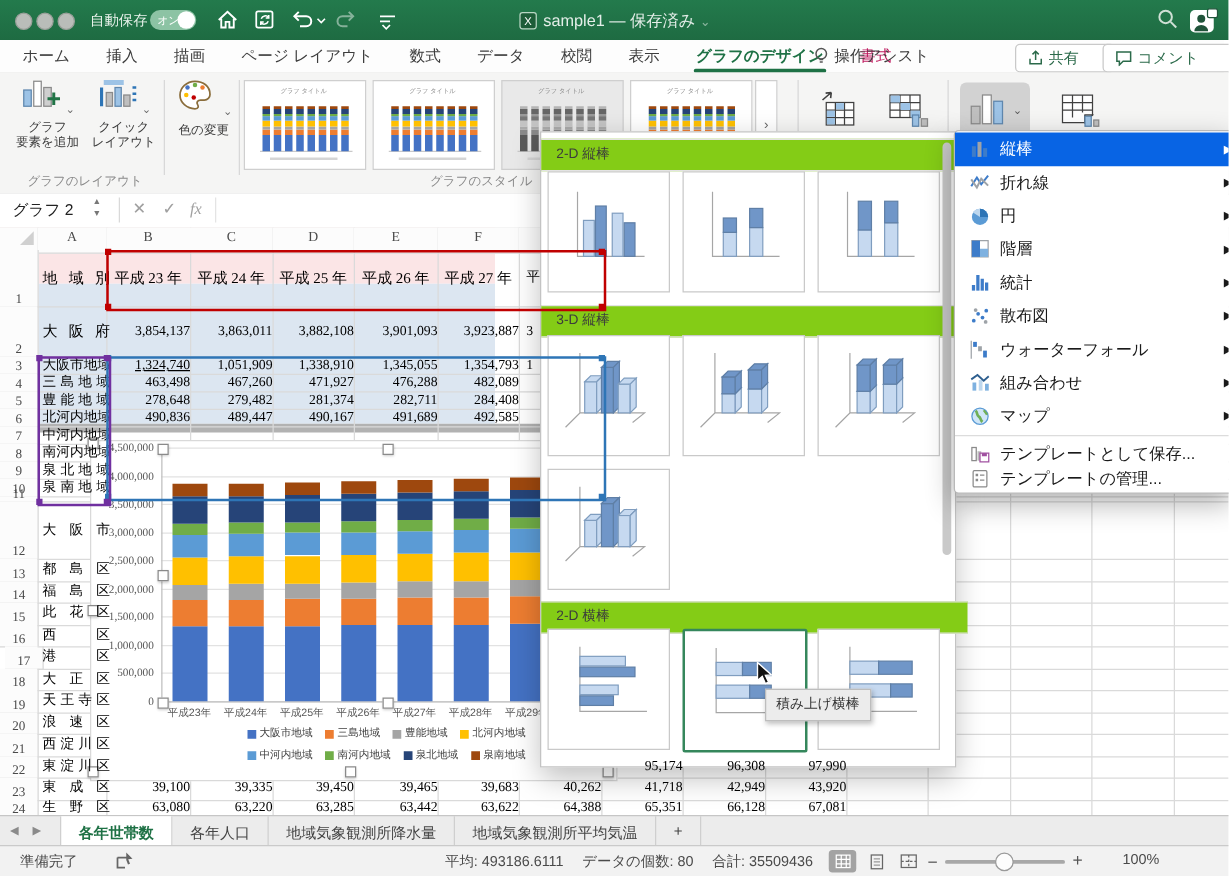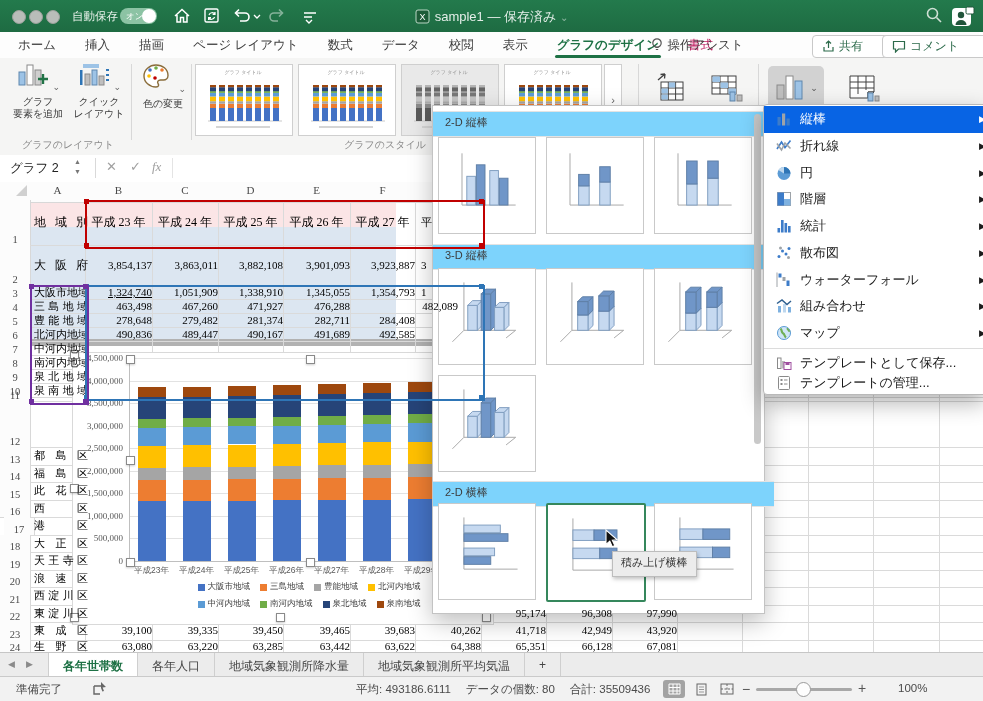--- a/index.html
+++ b/index.html
@@ -57,21 +57,21 @@
   .ytick{position:absolute;right:370px;font-family:"Liberation Serif","DejaVu Serif",serif;font-size:9px;color:#595959;text-align:right;width:46px;}
   .xtick{position:absolute;font-size:8.5px;color:#595959;text-align:center;width:45px;font-family:"Liberation Sans",sans-serif;}
   .chart-gline{position:absolute;height:1px;background:#e2e2e2;}
   .bar-seg{position:absolute;}
   .legend-row{position:absolute;left:46px;width:380px;display:flex;justify-content:center;gap:10px;font-size:8.5px;color:#404040;}
   .legend-item{display:flex;align-items:center;gap:3px;white-space:nowrap;}
   .legend-swatch{width:7px;height:7px;display:inline-block;}
   
   #typePanel{position:absolute;left:432px;top:105px;width:331px;height:507px;background:#fff;
     border:1px solid #c3c3c3;box-shadow:0 8px 22px rgba(0,0,0,.25);}
-  .sec-head{position:absolute;left:0;width:329px;height:21px;background:#7dd3fc;border-top:1px solid #e3e3e3;
+  .sec-head{position:absolute;left:0;width:329px;height:21px;background:#84cc16;border-top:1px solid #e3e3e3;
     border-bottom:1px solid #e3e3e3;font-size:11px;color:#3c3c3c;padding:3px 0 0 12px;}
   .thumb{position:absolute;width:96px;height:95px;background:#fff;border:1px solid #c9c9c9;}
   .thumb.sel{border:2px solid #35875c;border-radius:2px;}
   #panel-scroll{position:absolute;right:3px;top:8px;width:7px;height:330px;background:#c9c9c9;border-radius:4px;}
   
   #typeMenu{position:absolute;left:763px;top:104px;width:220px;height:289px;background:#ffffff;
     border:1px solid #b9b9b9;border-radius:4px 0 0 4px;box-shadow:0 8px 22px rgba(0,0,0,.3);}
   .menu-item{position:absolute;left:0;width:100%;display:flex;align-items:center;gap:8px;
     font-size:13px;color:#1a1a1a;padding-left:12px;}
   .menu-item.sel{background:#0864e4;color:#fff;}
@@ -657,37 +657,38 @@
       <div class="cell num" style="left: 152px; top: 103px; width: 66px; height: 14px; line-height: 14px; z-index: 2;">1,051,909</div>
       <div class="cell num" style="left: 218px; top: 103px; width: 65px; height: 14px; line-height: 14px; z-index: 2;">1,338,910</div>
       <div class="cell num" style="left: 283px; top: 103px; width: 67px; height: 14px; line-height: 14px; z-index: 2;">1,345,055</div>
       <div class="cell num" style="left: 350px; top: 103px; width: 65px; height: 14px; line-height: 14px; z-index: 2;">1,354,793</div>
       <div class="cell" style="left: 415px; top: 103px; width: 66px; height: 14px; line-height: 14px; z-index: 2; padding-left: 6px;">1</div>
       <div class="cell lab" style="left: 31px; top: 117px; width: 54px; height: 14px; line-height: 14px; z-index: 2;">三 島 地 域</div>
       <div class="cell num" style="left: 85px; top: 117px; width: 67px; height: 14px; line-height: 14px; z-index: 2;">463,498</div>
       <div class="cell num" style="left: 152px; top: 117px; width: 66px; height: 14px; line-height: 14px; z-index: 2;">467,260</div>
       <div class="cell num" style="left: 218px; top: 117px; width: 65px; height: 14px; line-height: 14px; z-index: 2;">471,927</div>
       <div class="cell num" style="left: 283px; top: 117px; width: 67px; height: 14px; line-height: 14px; z-index: 2;">476,288</div>
-      <div class="cell num" style="left: 350px; top: 117px; width: 65px; height: 14px; line-height: 14px; z-index: 2; padding-left: 43px;">482,089</div>
+      <div class="cell num" style="left: 350px; top: 117px; width: 65px; height: 14px; line-height: 14px; z-index: 2;">482,089</div>
       <div class="cell lab" style="left: 31px; top: 131px; width: 54px; height: 14px; line-height: 14px; z-index: 2;">豊 能 地 域</div>
       <div class="cell num" style="left: 85px; top: 131px; width: 67px; height: 14px; line-height: 14px; z-index: 2;">278,648</div>
       <div class="cell num" style="left: 152px; top: 131px; width: 66px; height: 14px; line-height: 14px; z-index: 2;">279,482</div>
       <div class="cell num" style="left: 218px; top: 131px; width: 65px; height: 14px; line-height: 14px; z-index: 2;">281,374</div>
       <div class="cell num" style="left: 283px; top: 131px; width: 67px; height: 14px; line-height: 14px; z-index: 2;">282,711</div>
       <div class="cell num" style="left: 350px; top: 131px; width: 65px; height: 14px; line-height: 14px; z-index: 2;">284,408</div>
       <div class="cell lab" style="left: 31px; top: 145px; width: 54px; height: 14px; line-height: 14px; z-index: 2;">北河内地域</div>
       <div class="cell num" style="left: 85px; top: 145px; width: 67px; height: 14px; line-height: 14px; z-index: 2;">490,836</div>
       <div class="cell num" style="left: 152px; top: 145px; width: 66px; height: 14px; line-height: 14px; z-index: 2;">489,447</div>
       <div class="cell num" style="left: 218px; top: 145px; width: 65px; height: 14px; line-height: 14px; z-index: 2;">490,167</div>
       <div class="cell num" style="left: 283px; top: 145px; width: 67px; height: 14px; line-height: 14px; z-index: 2;">491,689</div>
       <div class="cell num" style="left: 350px; top: 145px; width: 65px; height: 14px; line-height: 14px; z-index: 2;">492,585</div>
       <div class="cell lab" style="left: 31px; top: 159px; width: 54px; height: 14px; line-height: 14px; z-index: 2;">中河内地域</div>
       <div class="cell lab" style="left: 31px; top: 173px; width: 54px; height: 14px; line-height: 14px; z-index: 2;">南河内地域</div>
       <div class="cell lab" style="left: 31px; top: 187px; width: 54px; height: 14px; line-height: 14px; z-index: 2;">泉 北 地 域</div>
       <div class="cell lab" style="left: 31px; top: 201px; width: 54px; height: 14px; line-height: 14px; z-index: 2;">泉 南 地 域</div>
+      <div class="cell lab" style="left: 31px; top: 219px; width: 54px; height: 46px; line-height: 46px; z-index: 2;">大 阪 市</div>
       <div class="cell lab" style="left: 31px; top: 265px; width: 54px; height: 17.5px; line-height: 17.5px; z-index: 2;">都 島 区</div>
       <div class="cell lab" style="left: 31px; top: 282.5px; width: 54px; height: 17.5px; line-height: 17.5px; z-index: 2;">福 島 区</div>
       <div class="cell lab" style="left: 31px; top: 300px; width: 54px; height: 17.5px; line-height: 17.5px; z-index: 2;">此 花 区</div>
       <div class="cell lab" style="left: 31px; top: 317.5px; width: 54px; height: 17.5px; line-height: 17.5px; z-index: 2;">西 区</div>
       <div class="cell lab" style="left: 31px; top: 335px; width: 54px; height: 17.5px; line-height: 17.5px; z-index: 2;">港 区</div>
       <div class="cell lab" style="left: 31px; top: 352.5px; width: 54px; height: 17.5px; line-height: 17.5px; z-index: 2;">大 正 区</div>
       <div class="cell lab" style="left: 31px; top: 370px; width: 54px; height: 17.5px; line-height: 17.5px; z-index: 2;">天 王 寺 区</div>
       <div class="cell lab" style="left: 31px; top: 387.5px; width: 54px; height: 17.5px; line-height: 17.5px; z-index: 2;">浪 速 区</div>
       <div class="cell lab" style="left: 31px; top: 405px; width: 54px; height: 17.5px; line-height: 17.5px; z-index: 2;">西 淀 川 区</div>
       <div class="cell lab" style="left: 31px; top: 422.5px; width: 54px; height: 17.5px; line-height: 17.5px; z-index: 2;">東 淀 川 区</div>

